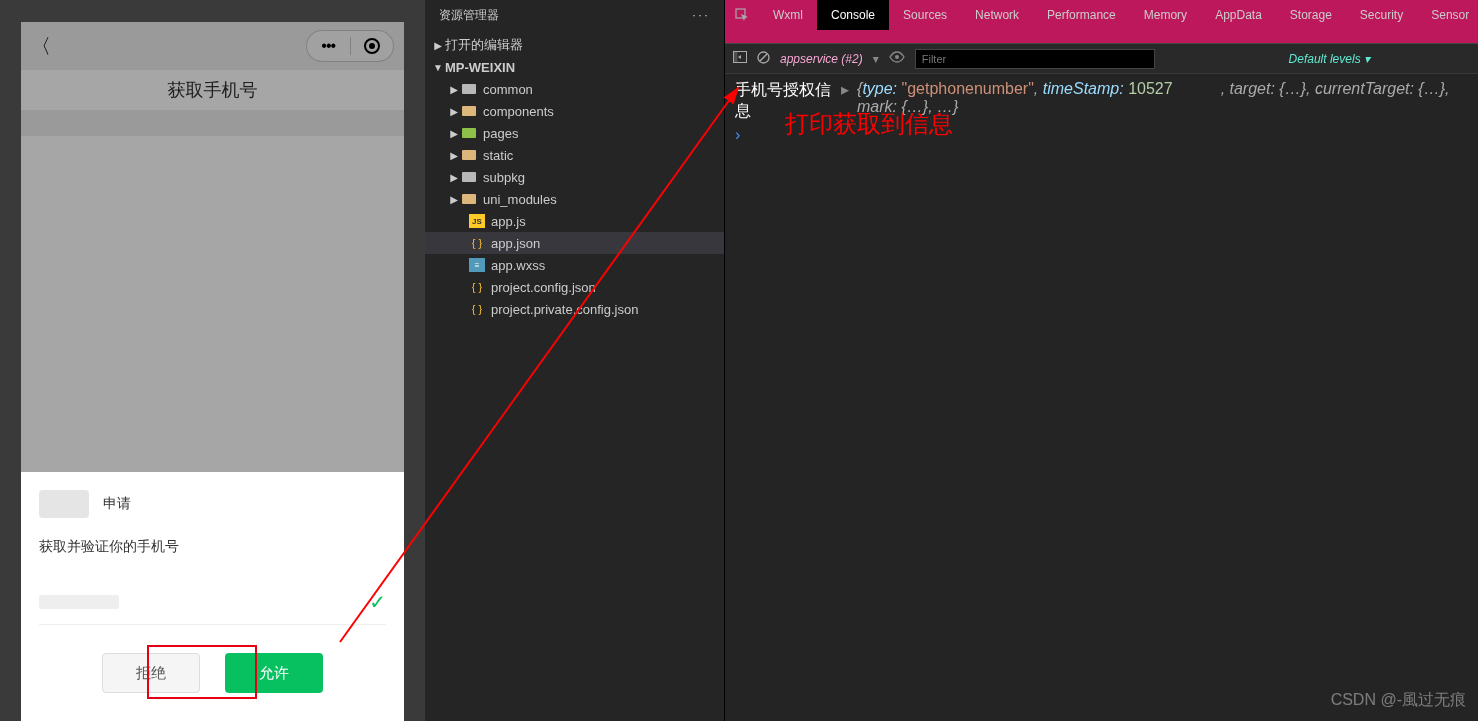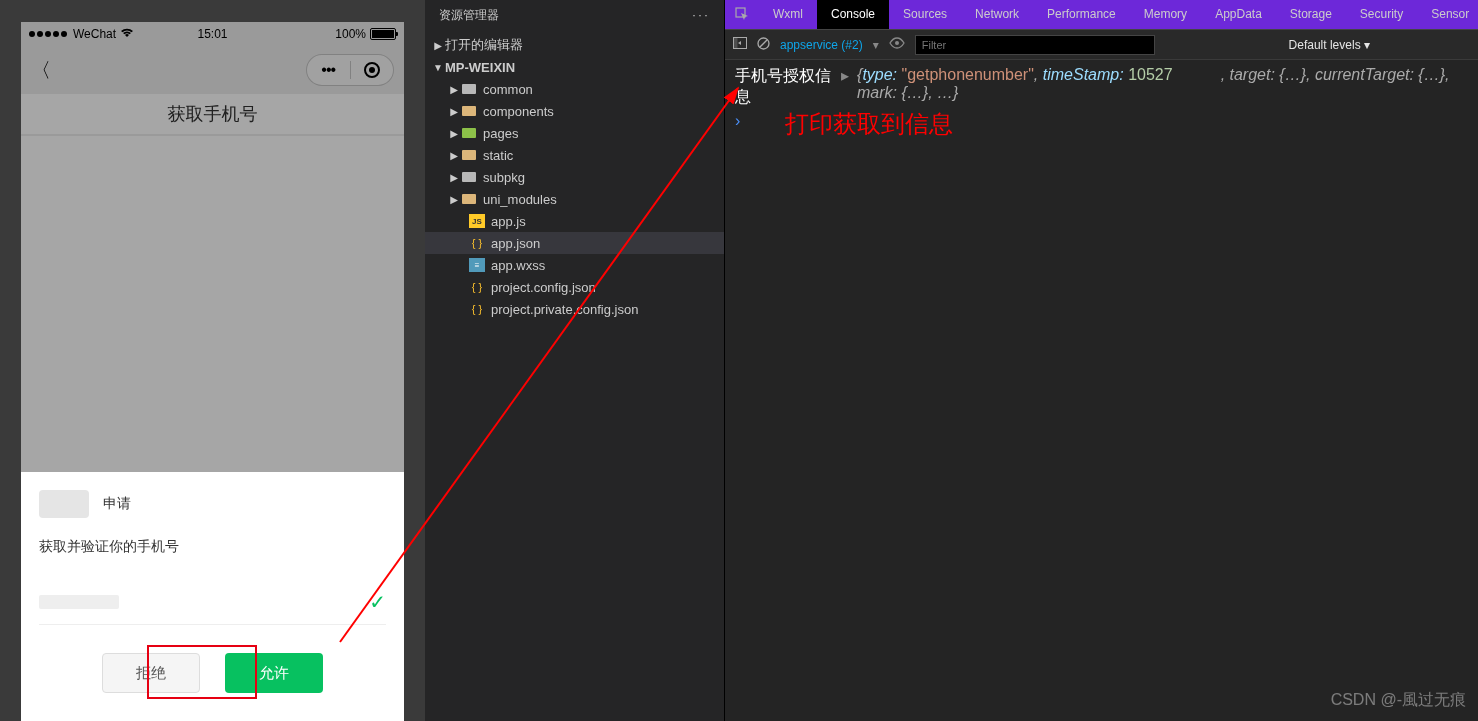--- a/index.html
+++ b/index.html
@@ -58,70 +58,48 @@
     .tree-icon { width:16px; height:14px; margin-right: 6px; display:inline-flex; align-items:center; justify-content:center; font-size:11px; }
     .fldr { background:#b8b8b8; width:14px; height:10px; border-radius:1px; }
     .fldr.orange { background:#dcb67a; }
     .fldr.green { background:#8dc149; }
     .i-js { background:#ffca28; color:#333; font-size:8px; font-weight:bold; padding:0 1px;}
     .i-json { color:#fbc02d; }
     .i-wxss { background:#519aba; color:#fff; font-size:8px; padding:0 1px; }
 
     
     .devtools { position:absolute; left:725px; top:0; right:0; height:721px; background:#242424; }
-    .dt-tabs { height:30px; background:#6d28d9; display:flex; align-items:flex-end; font-size:12px; color:#ccc; border-bottom:1px solid #444;}
+    .dt-tabs { height:44px; background:#be185d; display:flex; align-items:flex-start; font-size:12px; color:#ccc; border-bottom:1px solid #444;}
     .dt-tab { padding: 0 14px; height:30px; display:flex; align-items:center; cursor:pointer; }
     .dt-tab.active { background:#000; color:#fff; }
     .dt-tab.inspect { padding:0 10px; }
     .dt-toolbar { height:30px; background:#292929; display:flex; align-items:center; padding: 0 8px; gap:10px; font-size:12px; border-bottom:1px solid #3a3a3a;}
-    .dt-toolbar .scope { color:#0ea5e9; }
+    .dt-toolbar .scope { color:#f9a8d4;font-style:italic; }
     .dt-filter { flex:0 0 240px; background:#000000; border:1px solid #444; color:#888; padding:2px 6px; font-size:11px; height:20px;}
-    .dt-levels { margin-left:auto; margin-right:100px; color:#e5e5e5;}
+    .dt-levels { margin-left:auto; margin-right:100px; color:#5eead4;font-style:italic;}
     .console-body { padding: 6px 10px; font-family: Consolas, monospace; font-size:16px; }
     .log-row { display:flex; align-items:flex-start; gap:8px; }
     .log-label { color:#fff; }
     .log-arrow { color:#888; }
     .log-obj { color:#aaa; }
     .log-obj .key { color:#9cdcfe; font-style:italic; }
     .log-obj .str { color:#ce9178; }
     .log-obj .num { color:#b5cea8; }
     .prompt-row { color:#4a8ff7; padding:4px 0; }
 
     
     .anno-text { position:absolute; color:#ff0000; font-size:24px; z-index:20; font-family: "Microsoft YaHei", sans-serif; }
     .arrow-svg { position:absolute; z-index:19; pointer-events:none; }
     .watermark { position:absolute; right:12px; bottom:10px; font-size:16px; color:rgba(255,255,255,0.4); z-index:30; }
   </style>
 </head>
 <body>
 
 <div class="simulator">
   <div class="phone">
-    <div class="phone-status">
-      <div class="sig-dots">
-          <span></span>
-          <span></span>
-          <span></span>
-          <span></span>
-          <span></span>
-        </div>
-      <span>WeChat</span>
-      <span class="wifi-icon">
-        <svg width="14" height="11" viewBox="0 0 14 11">
-            <path d="M7 10 L5 8 A3 3 0 0 1 9 8 Z M3 6 A6 6 0 0 1 11 6 L9.5 7.2 A4 4 0 0 0 4.5 7.2 Z M1 4 A9 9 0 0 1 13 4 L11.5 5.2 A7 7 0 0 0 2.5 5.2 Z" fill="#000"></path>
-          </svg>
-      </span>
-      <span class="phone-time">15:01</span>
-      <div class="phone-batt">
-        <span>100%</span>
-        <div class="battery-icon">
-            <div class="battery-fill"></div>
-          </div>
-      </div>
-    </div>
     <div class="phone-nav">
       <span class="back-arrow">〈</span>
       <div class="capsule">
         <div class="dots">•••</div>
         <div class="divider"></div>
         <div class="ring">
             <span></span>
           </div>
       </div>
     </div>

